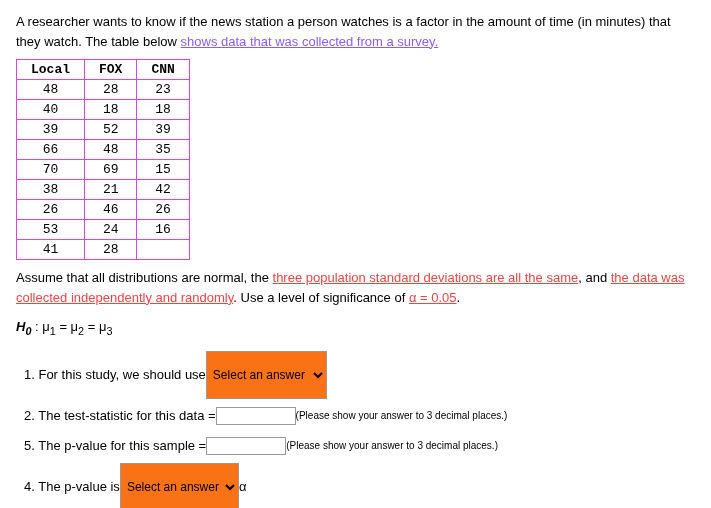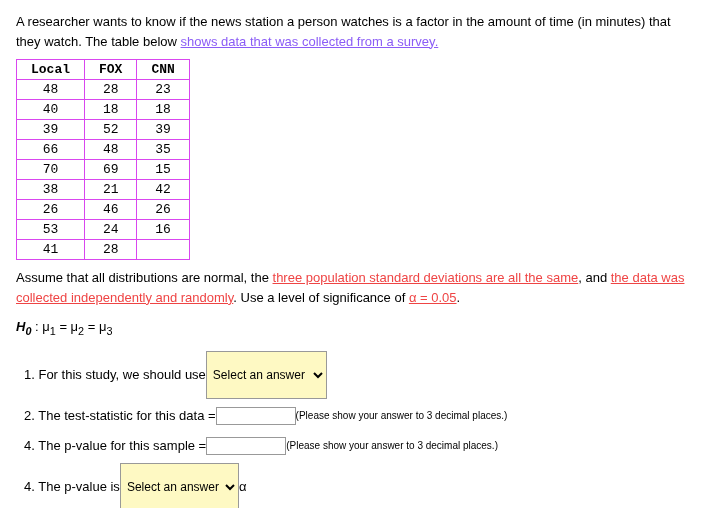--- a/index.html
+++ b/index.html
@@ -56,21 +56,21 @@
     .question-row {
       margin-bottom: 4px;
       display: flex;
       align-items: center;
       flex-wrap: wrap;
     }
     select.inline-select {
       font-size: 12px;
       padding: 15px 2px;
       border: 1px solid #999;
-      background: #fef9c3;
+      background: #f97316;
       color: #000;
     }
     input.inline-input {
       width: 80px;
       font-size: 12px;
       padding: 1px 3px;
       border: 1px solid #999;
     }
     .hint-text {
       color: #000;
@@ -166,21 +166,21 @@
     </select>
   </div>
 
   <div class="question-row">
     <span>2. The test-statistic for this data =</span>
     <input type="text" class="inline-input" style="">
     <span class="hint-text">(Please show your answer to 3 decimal places.)</span>
   </div>
 
   <div class="question-row">
-    <span>4. The p-value for this sample =</span>
+    <span>5. The p-value for this sample =</span>
     <input type="text" class="inline-input" style="">
     <span class="hint-text">(Please show your answer to 3 decimal places.)</span>
   </div>
 
   <div class="question-row">
     <span>4. The p-value is</span>
     <select class="inline-select">
       <option>Select an answer</option>
       <option>less than</option>
       <option>greater than</option>

